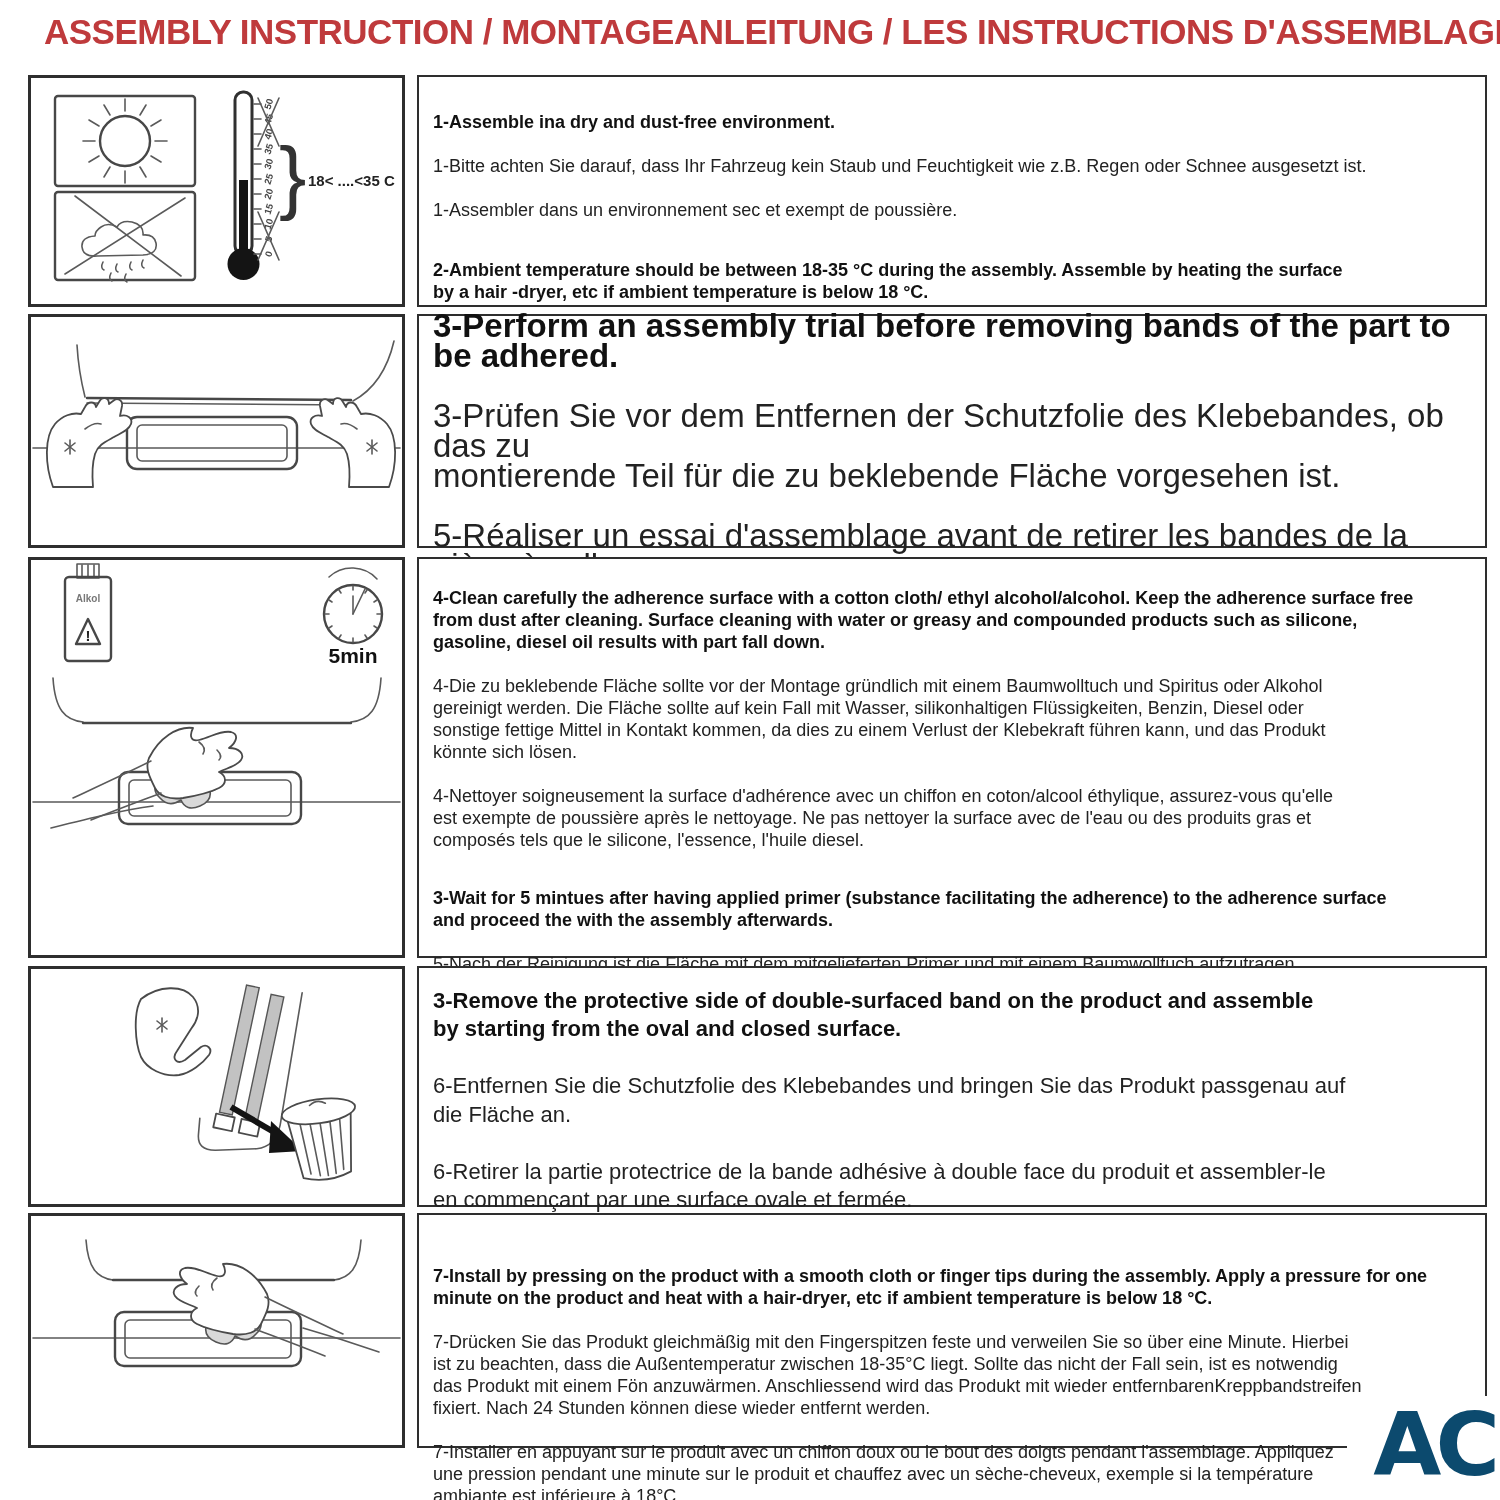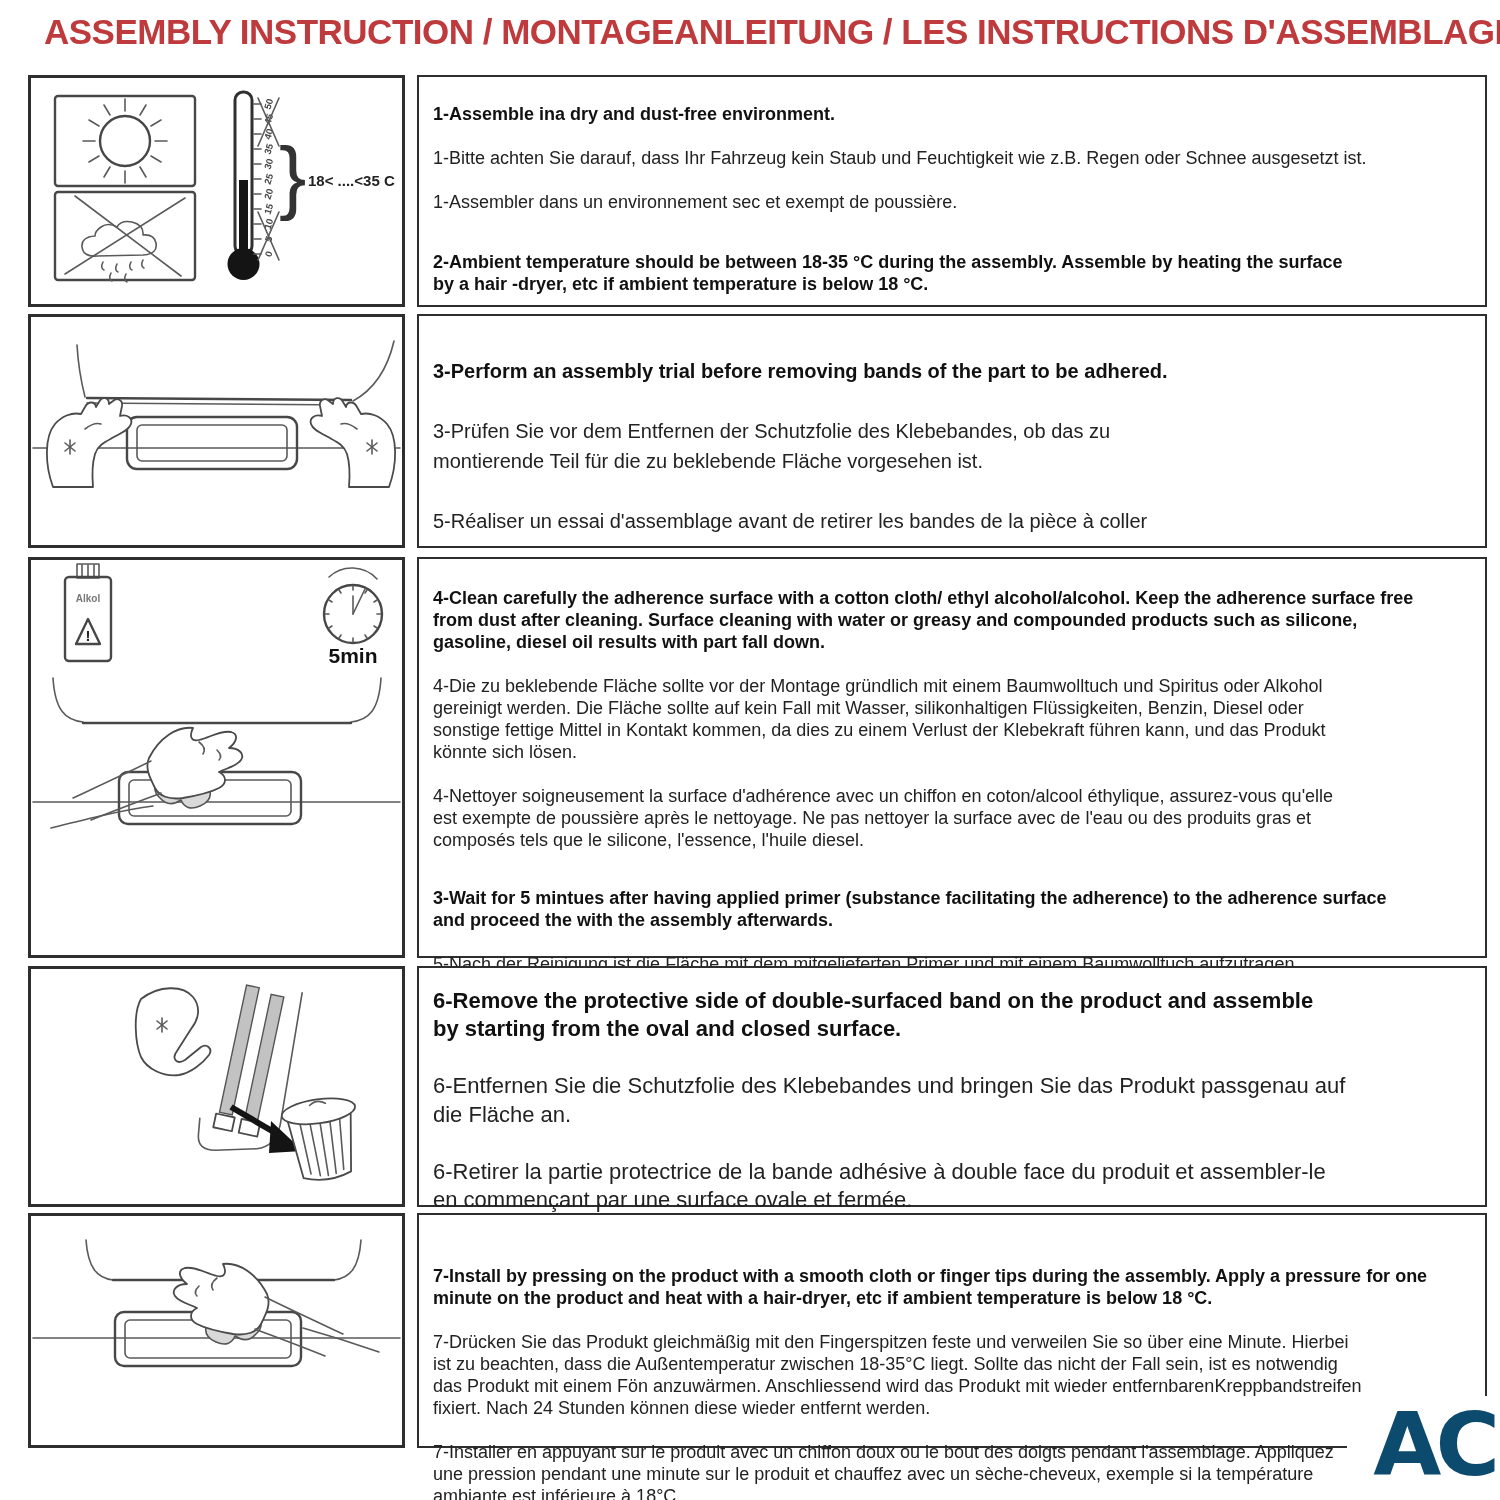--- a/index.html
+++ b/index.html
@@ -6,21 +6,21 @@
   .page{position:relative;width:1500px;height:1500px;background:#fff;overflow:hidden;
         font-family:"Liberation Sans",sans-serif;color:#1b1b1b;}
   .title{position:absolute;left:44px;top:12px;font-size:35px;font-weight:800;
          color:#bf3a3c;letter-spacing:-0.5px;white-space:nowrap;}
   .figbox{position:absolute;left:28px;width:377px;border:3px solid #2e2e2e;background:#fff;box-sizing:border-box;}
   .txtbox{position:absolute;left:417px;width:1070px;border:2.5px solid #2e2e2e;background:#fff;
           box-sizing:border-box;padding:6px 10px 0 14px;}
   .centerv{display:flex;flex-direction:column;justify-content:center;padding-top:0;}
   .para{white-space:pre-line;}
   .small{font-size:18px;line-height:22px;}
-  .mid{font-size:20px;line-height:30px;}
+  .mid{font-size:33px;line-height:30px;}
   .mid2{font-size:22px;line-height:28.5px;}
   .en{font-weight:700;color:#111;}
   .de,.fr{font-weight:400;color:#222;margin-top:32px;}
   .gap{margin-top:14px;}
   .gap2{margin-top:16px;}
   svg{display:block;}
   .s1{fill:none;stroke:#5a5a5a;stroke-width:1.6;stroke-linecap:round;stroke-linejoin:round;}
   .s2{fill:none;stroke:#474747;stroke-width:2.4;stroke-linecap:round;stroke-linejoin:round;}
   .s3{fill:none;stroke:#303030;stroke-width:3;stroke-linecap:round;stroke-linejoin:round;}
   .wfill{fill:#ffffff;stroke:#4a4a4a;stroke-width:1.8;stroke-linejoin:round;}
@@ -100,21 +100,21 @@
           <line x1="227" y1="20" x2="248" y2="68"></line>
             <line x1="248" y1="20" x2="227" y2="68"></line>
           <line x1="227" y1="134" x2="248" y2="182"></line>
             <line x1="248" y1="134" x2="227" y2="182"></line>
         </g>
         <text x="248" y="126" font-size="82" font-weight="400" fill="#333">}</text>
         <text x="277" y="108" font-size="15" font-weight="700" fill="#222">18&lt; ....&lt;35 C</text>
       </g>
     </svg>
   </div>
-  <div class="txtbox small" style="top:75px;height:232px;padding-top:4px;">
+  <div class="txtbox small" style="top:75px;height:232px;padding-top:12px;">
     <div class="para">
       <span class="en">1-Assemble ina dry and dust-free environment.</span><br>
       <span class="de">1-Bitte achten Sie darauf, dass Ihr Fahrzeug kein Staub und Feuchtigkeit wie z.B. Regen oder Schnee ausgesetzt ist.</span><br>
       <span class="fr">1-Assembler dans un environnement sec et exempt de poussière.</span>
     </div>
     <div class="para gap2">
       <span class="en">2-Ambient temperature should be between 18-35 °C  during the assembly. Assemble by heating the surface
 by a hair -dryer, etc if ambient temperature is below 18 °C.</span><br>
       <span class="de">2-Die Außentemperatur muss während der Montage in einem Bereich von 18-35 °C  sein.Sollte das nicht
 der Fall sein, ist es notwendig die zu beklebende Stelle mit einem Fön anzuwärmen.</span><br>
@@ -259,21 +259,21 @@
             <line x1="302" y1="154" x2="301" y2="206"></line>
           <line x1="312" y1="152" x2="309" y2="203"></line>
         </g>
         <ellipse cx="292" cy="142" rx="37" ry="12" class="wfill"></ellipse>
         <path d="M284,135 Q292,129 300,135" class="s1"></path>
       </g>
     </svg>
   </div>
   <div class="txtbox mid2 centerv" style="top:966px;height:241px;">
     <div class="para">
-      <span class="en">6-Remove the protective side of double-surfaced band on the product and assemble
+      <span class="en">3-Remove the protective side of double-surfaced band on the product and assemble
 by starting from the oval and closed surface.</span><br>
       <span class="de">6-Entfernen Sie die Schutzfolie des Klebebandes und bringen Sie das Produkt passgenau auf
 die Fläche an.</span><br>
       <span class="fr">6-Retirer la partie protectrice de la bande adhésive à double face du produit et assembler-le
 en commençant par une surface ovale et fermée.</span>
     </div>
   </div>
 
   <div class="figbox" style="top:1213px;height:235px;">
     <svg viewBox="0 0 371 229" width="371" height="229">

